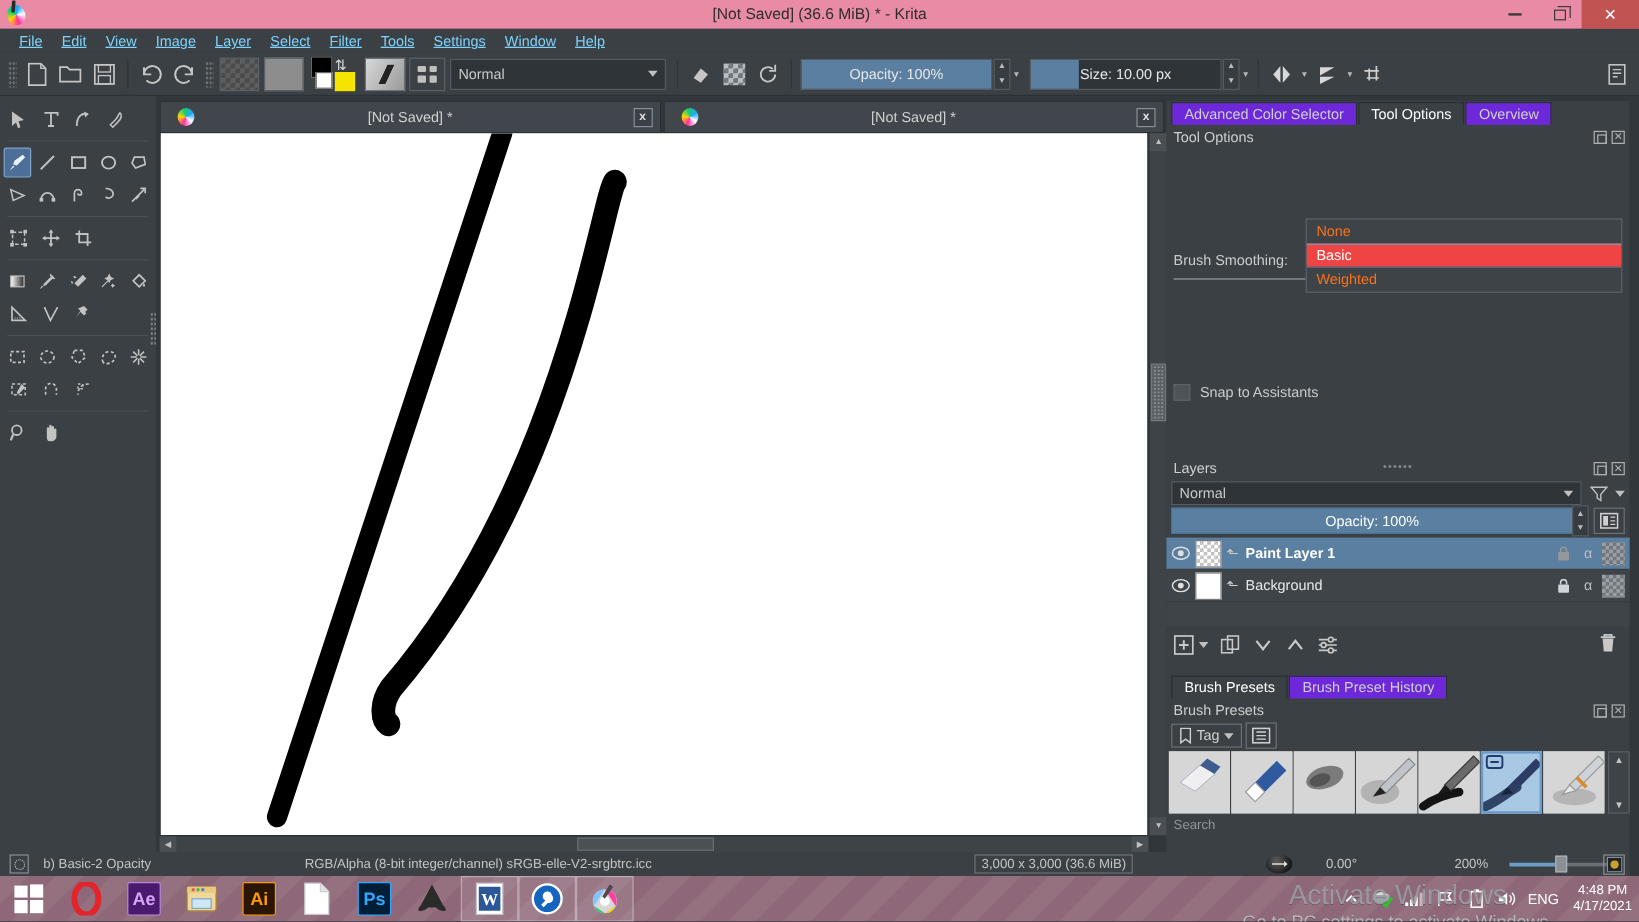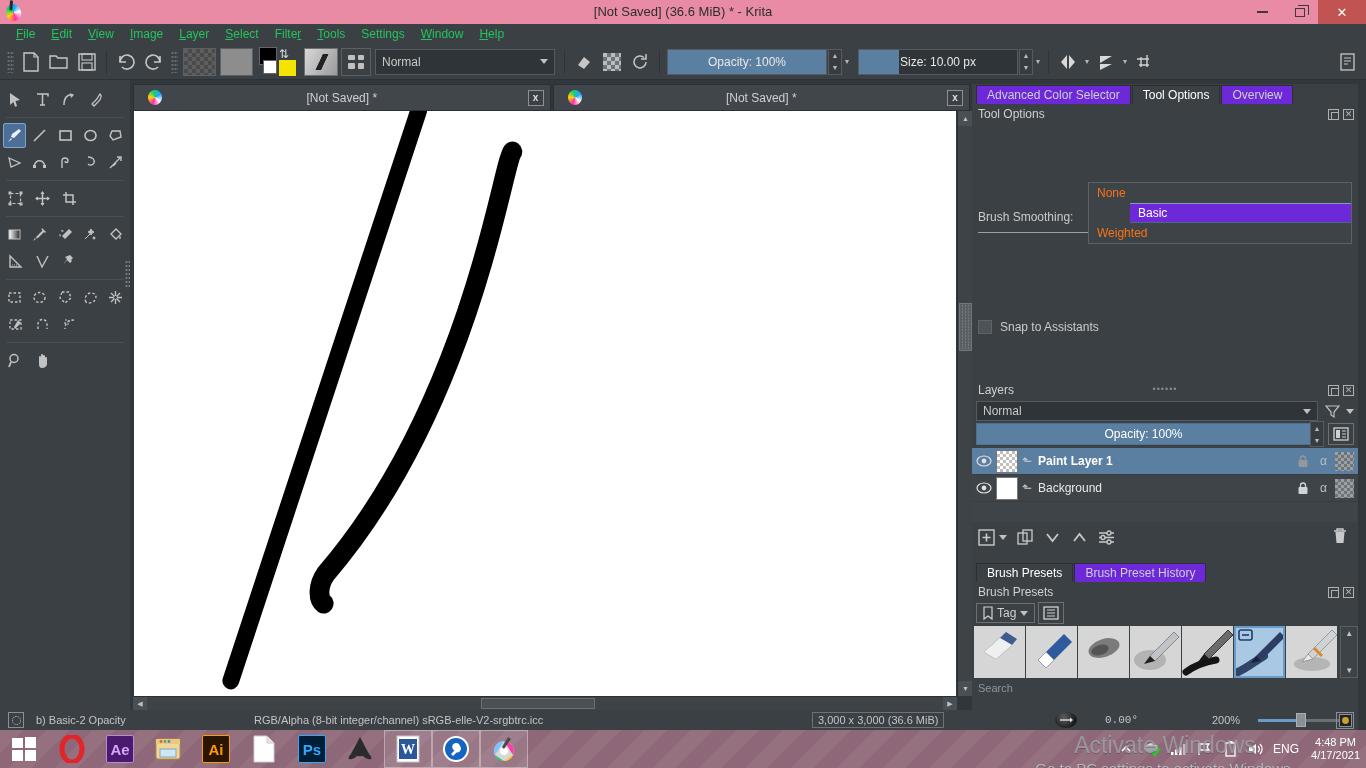--- a/index.html
+++ b/index.html
@@ -44,21 +44,21 @@
   .wb-min { width: 11px; height: 2px; background: #3a3a3a; }
   .wb-max { width: 10px; height: 9px; border: 1.6px solid #3a3a3a; position: relative; }
   .wb-max::before { content:""; position:absolute; left:2px; top:-4px; width:10px; height:9px; border:1.6px solid #3a3a3a; border-bottom:none; border-left:none; }
 
   
   .menubar {
     position: absolute; left: 0; top: 24px; width: 1366px; height: 20px;
     background: #3b4045; display: flex; align-items: center; padding-left: 8px;
   }
   .menu-item {
-    padding: 2px 8px; font-size: 12px; color: #22c55e; cursor: default;
+    padding: 2px 8px; font-size: 12px; color: #7dd3fc; cursor: default; text-decoration: underline;
   }
   .menu-item u { text-decoration: underline; }
 
   
   .toolbar {
     position: absolute; left: 0; top: 44px; width: 1366px; height: 36px;
     background: #3b4045; display: flex; align-items: center; padding: 0 4px;
     border-bottom: 1px solid #2c3135;
   }
   .grip { width: 7px; height: 22px; margin: 0 3px;
@@ -204,21 +204,21 @@
   .underline-row { position:absolute; left:6px; top:108px; width:112px; height:1px; background:#9aa0a6; }
   .snap-row { position:absolute; left:6px; top:196px; display:flex; align-items:center; gap:8px; }
   .chkbox { width:14px; height:14px; background:#4e5358; border:1px solid #5e6368; }
   .snap-lbl { font-size:12px; color:#cbcbcb; }
 
   .dropdown-popup {
     position:absolute; left:116px; top:58px; width:264px;
     background:#3e4347; border:1px solid #5d6266; z-index:40;
   }
   .dd-item { height:20px; display:flex; align-items:center; padding-left:8px; font-size:12px; color:#f97316; }
-  .dd-item.sel { background:#6d28d9; color:#ffffff; border-top:1px solid #7a9dbc; border-bottom:1px solid #4a6b88;margin-left:41px; }
+  .dd-item.sel { background:#ef4444; color:#ffffff; border-top:1px solid #7a9dbc; border-bottom:1px solid #4a6b88; }
 
   .splitter-dots {
     height: 9px; display:flex; align-items:center; justify-content:center;
     color:#868b90; letter-spacing:1px; font-size:9px;
   }
 
   
   .layers-docker { position:absolute; left:0; right:0; top:296px; }
   .lay-row1 { display:flex; align-items:center; gap:3px; padding:0 4px; height:22px; }
   .lay-combo {
@@ -282,21 +282,21 @@
   
   .statusbar {
     position:absolute; left:0; right:0; bottom:38px; height:20px;
     background:#3b4045; display:flex; align-items:center; font-size:11px; color:#c4c4c4;
   }
   .sb-icon { width:16px; height:16px; border:1px solid #8a8f94; margin-left:8px; display:flex; align-items:center; justify-content:center; }
   .sb-dot { width:9px; height:9px; border:1px dotted #c0c0c0; border-radius:50%; }
   .sb-preset { margin-left:12px; }
   .sb-cs { position:absolute; left:254px; }
   .sb-size { position:absolute; left:812px; border:1px solid #6d7277; padding:1px 5px; }
-  .sb-rot { position:absolute; left:1055px;font-family:Liberation Mono, monospace; }
+  .sb-rot { position:absolute; left:1055px; }
   .sb-rotwheel { position:absolute; left:1055px; width:22px; height:16px; border-radius:50%;
     background:radial-gradient(circle at 40% 35%, #555 10%, #1a1a1a 70%); display:flex; align-items:center; justify-content:center; }
   .sb-zoom { position:absolute; left:1212px; }
   .sb-slider { position:absolute; left:1258px; width:82px; height:16px; display:flex; align-items:center; }
   .sb-track { width:82px; height:3px; background:#6a6f74; }
   .sb-trackfill { position:absolute; left:0; width:42px; height:3px; background:#6b9bc9; }
   .sb-knob { position:absolute; left:38px; width:10px; height:14px; background:#8b9095; border:1px solid #aab0b5; }
   .sb-zbtn { position:absolute; right:4px; width:18px; height:17px; border:1px solid #8a8f94; display:flex; align-items:center; justify-content:center; }
 
   

